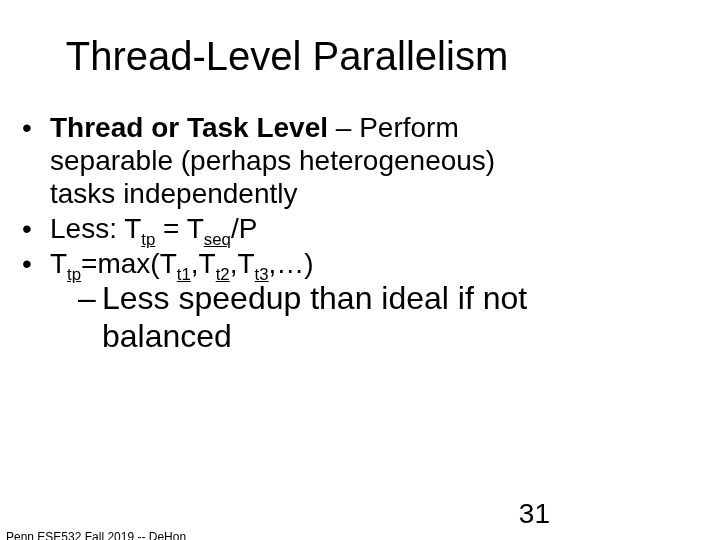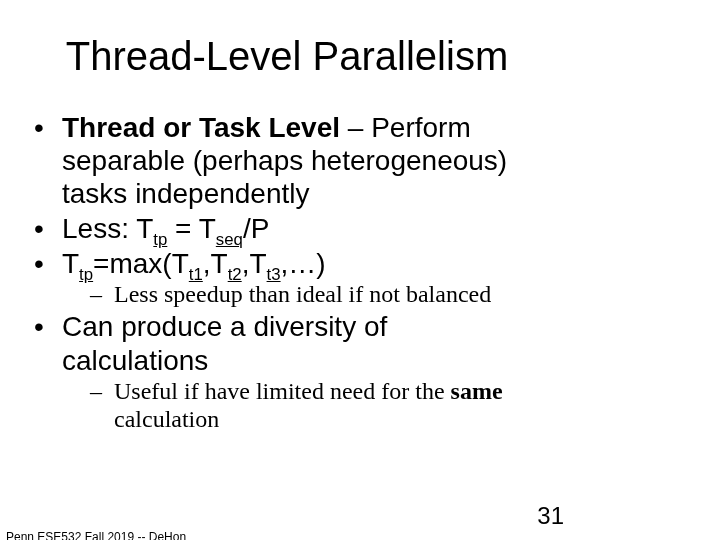--- a/index.html
+++ b/index.html
@@ -21,21 +21,21 @@
     margin-top: 12px;
   }
   .title {
     text-align: center;
     font-size: 40px;
     font-weight: 400;
     padding-top: 22px;
     letter-spacing: 0px;
   }
   .body {
-    padding: 32px 42px 0 34px;
+    padding: 32px 42px 0 22px;
     font-size: 28px;
     line-height: 1.18;
   }
   ul.lvl1 {
     list-style: none;
     margin: 0;
     padding: 0;
   }
   ul.lvl1 > li {
     position: relative;
@@ -46,22 +46,21 @@
     content: "•";
     position: absolute;
     left: 0;
     top: 0;
     font-size: 28px;
   }
   ul.lvl2 {
     list-style: none;
     margin: 0;
     padding: 0 0 0 28px;
-    font-size: 24px;
-    font-family: Liberation Serif, serif;
+    font-size: 32px;
   }
   ul.lvl2 > li {
     position: relative;
     padding-left: 24px;
   }
   ul.lvl2 > li::before {
     content: "–";
     position: absolute;
     left: 0;
     top: 0;
@@ -74,23 +73,23 @@
     text-decoration: underline;
   }
   .footer-left {
     position: absolute;
     left: 6px;
     bottom: 8px;
     font-size: 12px;
   }
   .footer-right {
     position: absolute;
-    right: 10px;
+    right: 24px;
     bottom: 22px;
-    font-size: 24px;
+    font-size: 28px;
   }
 </style>
 </head>
 <body>
 
 <div class="slide">
 
   <div class="title">Thread-Level Parallelism</div>
 
   <div class="body">
@@ -104,28 +103,20 @@
         <span>Less: T</span><sub>tp</sub><span> = T</span><sub>seq</sub><span>/P</span>
       </li>
 
       <li>
         <span>T</span><sub>tp</sub><span>=max(T</span><sub>t1</sub><span>,T</span><sub>t2</sub><span>,T</span><sub>t3</sub><span>,…)</span>
         <ul class="lvl2">
           <li>Less speedup than ideal if not balanced</li>
         </ul>
       </li>
 
-      <li>
-        <span>Can produce a diversity of calculations</span>
-        <ul class="lvl2">
-          <li>
-            <span>Useful if have limited need for the </span><span class="bold">same</span><span> calculation</span>
-          </li>
-        </ul>
-      </li>
 
     </ul>
   </div>
 
   <div class="footer-left">Penn ESE532 Fall 2019 -- DeHon</div>
   <div class="footer-right">31</div>
 
 </div>
 
 </body></html>

